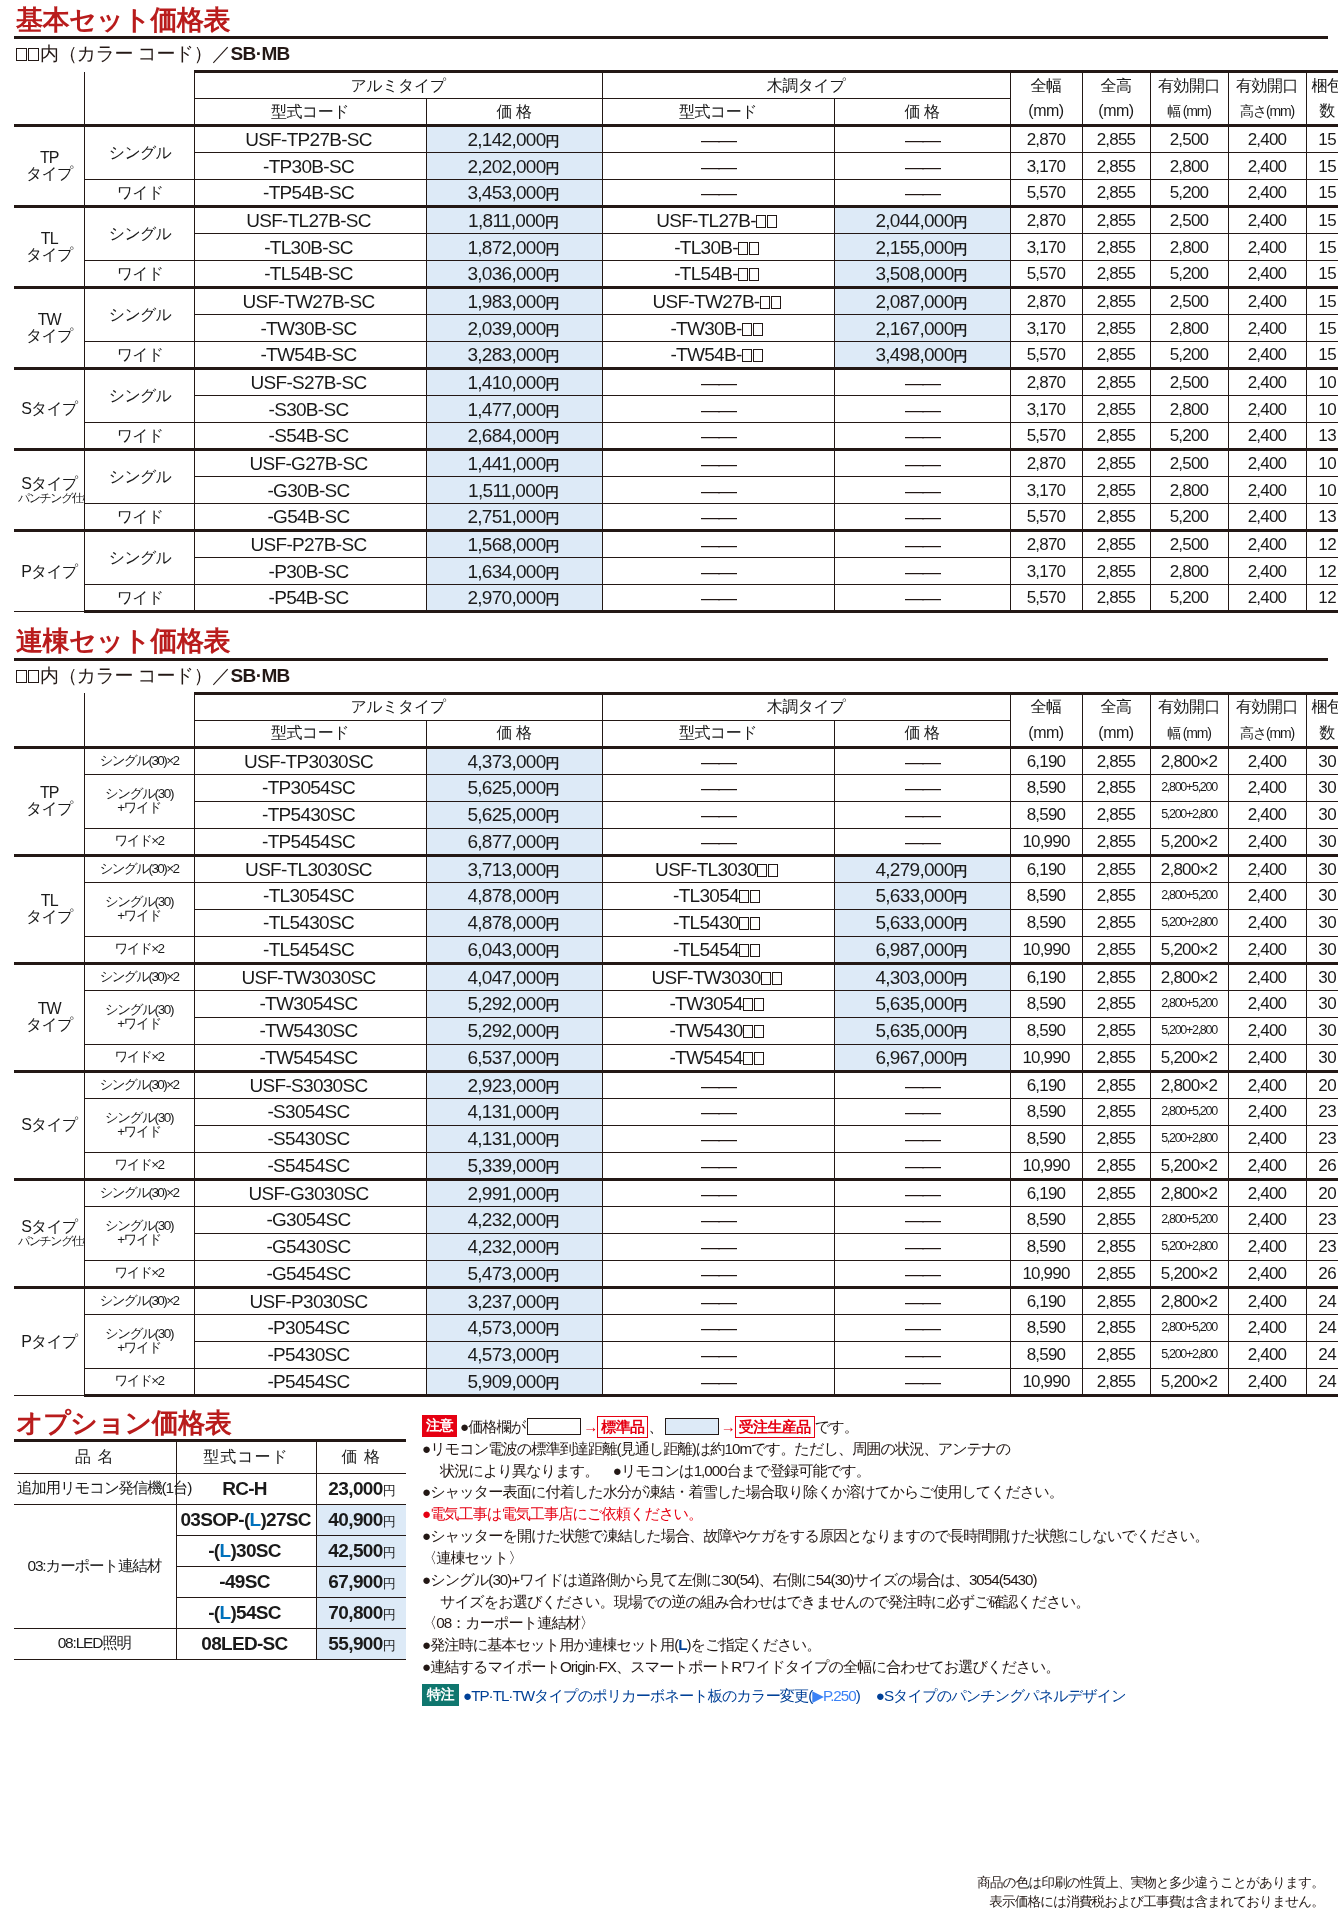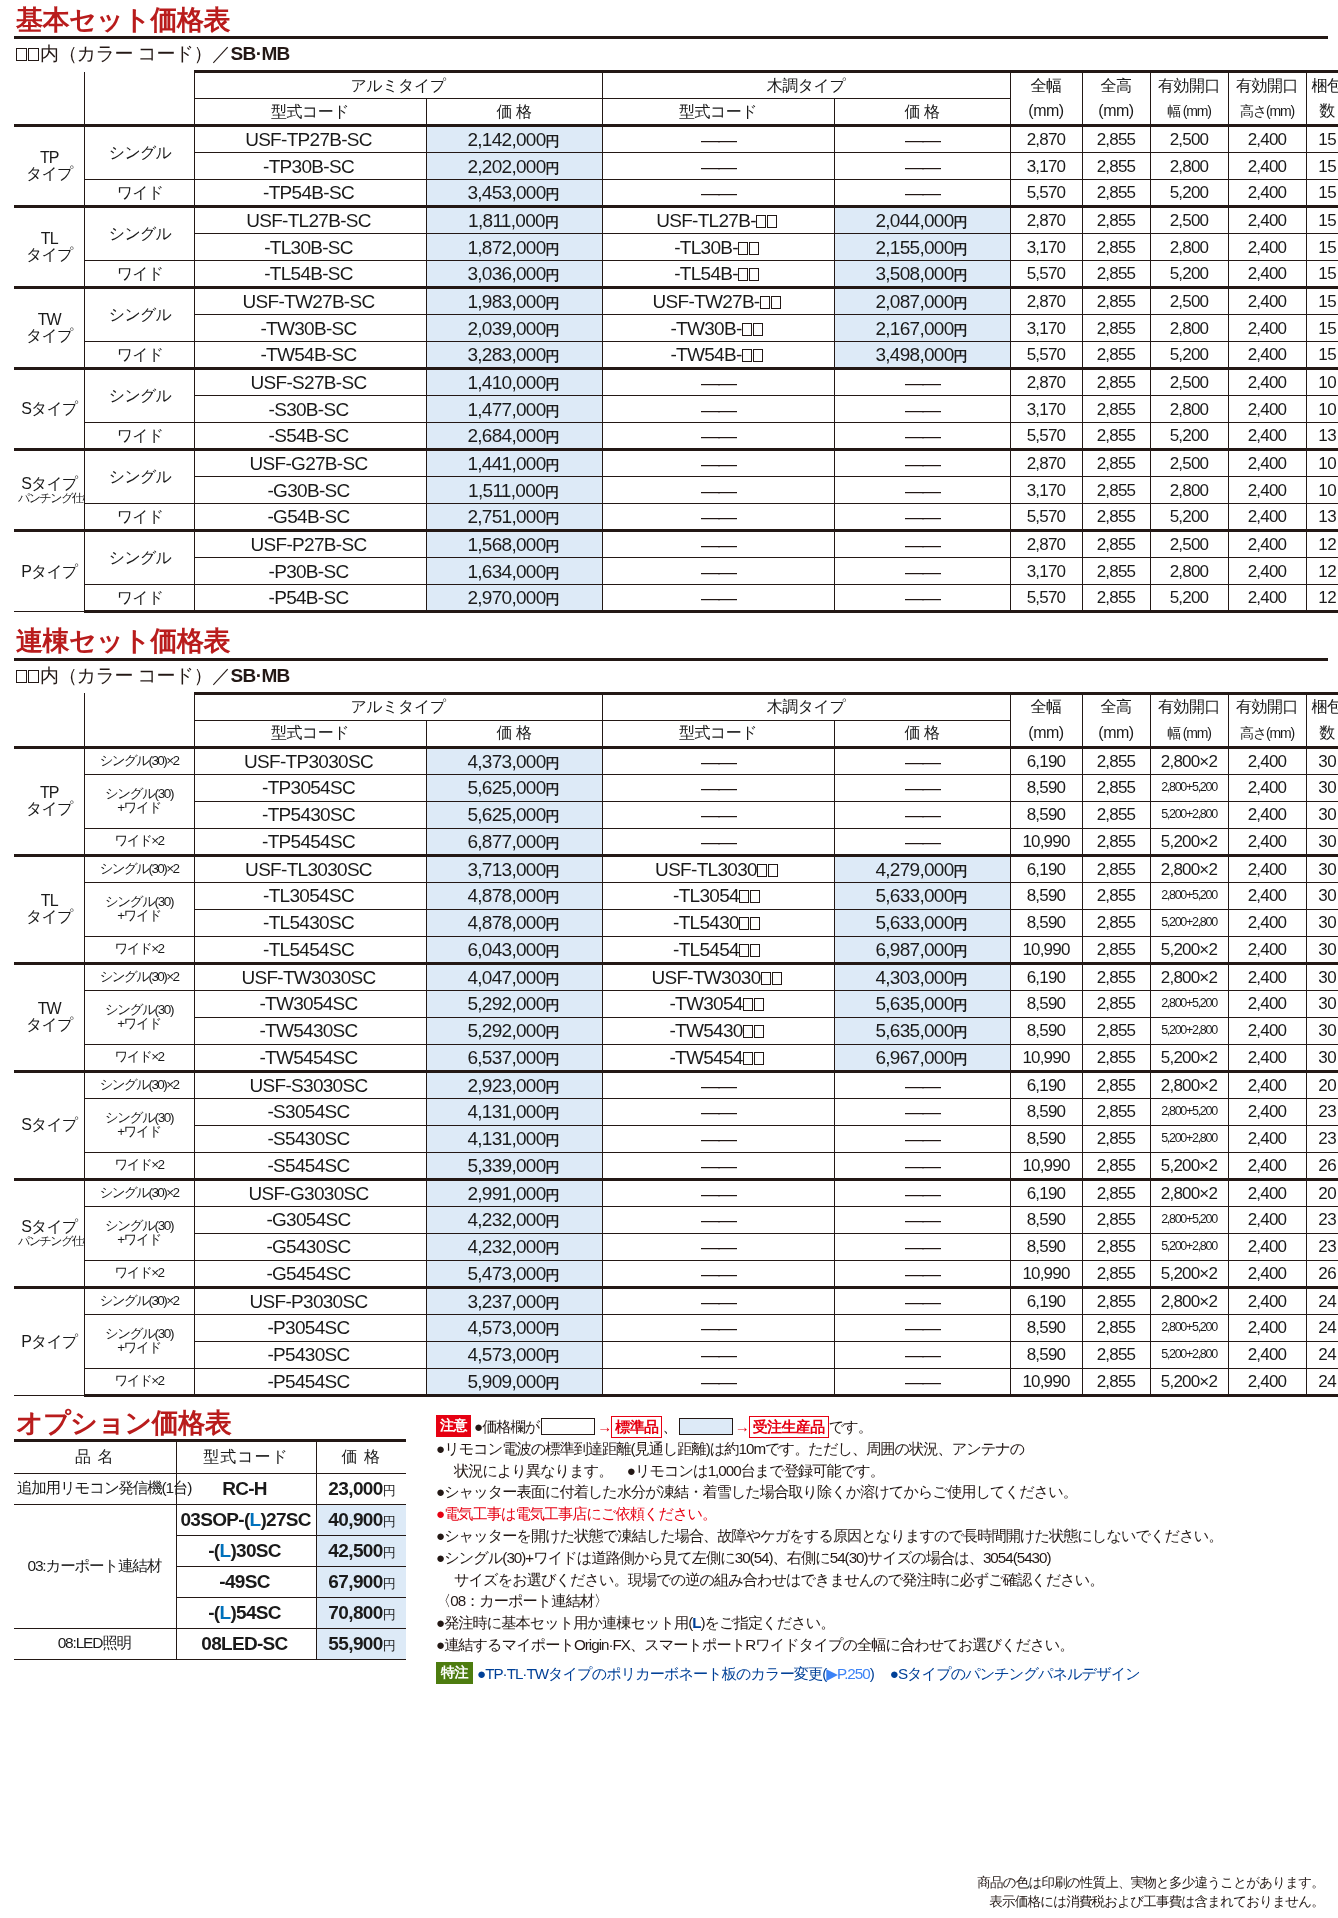--- a/index.html
+++ b/index.html
@@ -108,21 +108,21 @@
   .vari-sm { font-size: 13.5px; letter-spacing: -1.6px; text-align: left;
     padding-left: 3px !important; white-space: nowrap; }
   .vari-2 { font-size: 13.5px; letter-spacing: -1.4px; text-align: left;
     padding-left: 3px !important; line-height: 1.05; white-space: nowrap; }
   .sqbox {
     display: inline-block; width: 10px; height: 13px;
     border: 1.4px solid #231815; vertical-align: -1px; margin-left: 0.5px;
   }
 
   
-  .bottom-wrap { display: flex; gap: 30px; margin-top: 12px; }
+  .bottom-wrap { display: flex; gap: 16px; margin-top: 12px; }
   .opt-col { width: 392px; flex: 0 0 392px; }
   .notes-col { flex: 1 1 auto; padding-top: 6px; }
 
   table.opt {
     border-collapse: collapse; width: 100%; table-layout: fixed;
   }
   table.opt td {
     border: 1px solid #231815; height: 31px; padding: 0 4px;
     text-align: center; vertical-align: middle; line-height: 1.05;
   }
@@ -140,21 +140,21 @@
   .notes { font-size: 15.2px; line-height: 1.38; letter-spacing: -1.0px;
     color: #231815; }
   .note-line { display: block; margin-bottom: 1px; white-space: nowrap; }
   .note-indent { padding-left: 18px; display: block; white-space: nowrap; }
   .tag-caution {
     display: inline-block; background: #e60012; color: #fff;
     font-size: 14px; font-weight: bold; padding: 1px 4px 2px 4px;
     letter-spacing: -0.5px; vertical-align: 2px; margin-right: 3px;
   }
   .tag-special {
-    display: inline-block; background: #4d7c0f; color: #fff;
+    display: inline-block; background: #0f766e; color: #fff;
     font-size: 14px; font-weight: bold; padding: 1px 5px 2px 5px;
     letter-spacing: -0.5px; vertical-align: 2px; margin-right: 4px;
   }
   .red { color: #e60012; }
   .blue { color: #3b82f6; }
   .chip-white {
     display: inline-block; width: 54px; height: 17px;
     border: 1.3px solid #231815; background: #fff; vertical-align: -3px;
     margin: 0 2px;
   }
@@ -830,20 +830,21 @@
   <div class="notes-col">
     <div class="notes">
       <span class="note-line">
         <span class="tag-caution">注意</span><span>●価格欄が</span><span class="chip-white"></span><span class="red arrow">→</span><span class="boxed-red">標準品</span><span>、</span><span class="chip-blue"></span><span class="red arrow">→</span><span class="boxed-red">受注生産品</span><span>です。</span>
       </span>
       <span class="note-line">●リモコン電波の標準到達距離(見通し距離)は約10mです。ただし、周囲の状況、アンテナの</span>
       <span class="note-indent">状況により異なります。　●リモコンは1,000台まで登録可能です。</span>
       <span class="note-line">●シャッター表面に付着した水分が凍結・着雪した場合取り除くか溶けてからご使用してください。</span>
       <span class="note-line red">●電気工事は電気工事店にご依頼ください。</span>
       <span class="note-line">●シャッターを開けた状態で凍結した場合、故障やケガをする原因となりますので長時間開けた状態にしないでください。</span>
+      <span class="note-line">〈連棟セット〉</span>
       <span class="note-line">●シングル(30)+ワイドは道路側から見て左側に30(54)、右側に54(30)サイズの場合は、3054(5430)</span>
       <span class="note-indent">サイズをお選びください。現場での逆の組み合わせはできませんので発注時に必ずご確認ください。</span>
       <span class="note-line">〈08：カーポート連結材〉</span>
       <span class="note-line"><span>●発注時に基本セット用か連棟セット用(</span><b class="pref">L</b><span>)をご指定ください。</span></span>
       <span class="note-line">●連結するマイポートOrigin·FX、スマートポートRワイドタイプの全幅に合わせてお選びください。</span>
       <div class="special-row">
         <span class="tag-special">特注</span><span>●TP·TL·TWタイプのポリカーボネート板のカラー変更(</span><a class="blue" style="text-decoration:none" href="#">▶P.250</a><span>)</span><span style="margin-left:16px">●Sタイプのパンチングパネルデザイン</span>
       </div>
     </div>
   </div>

